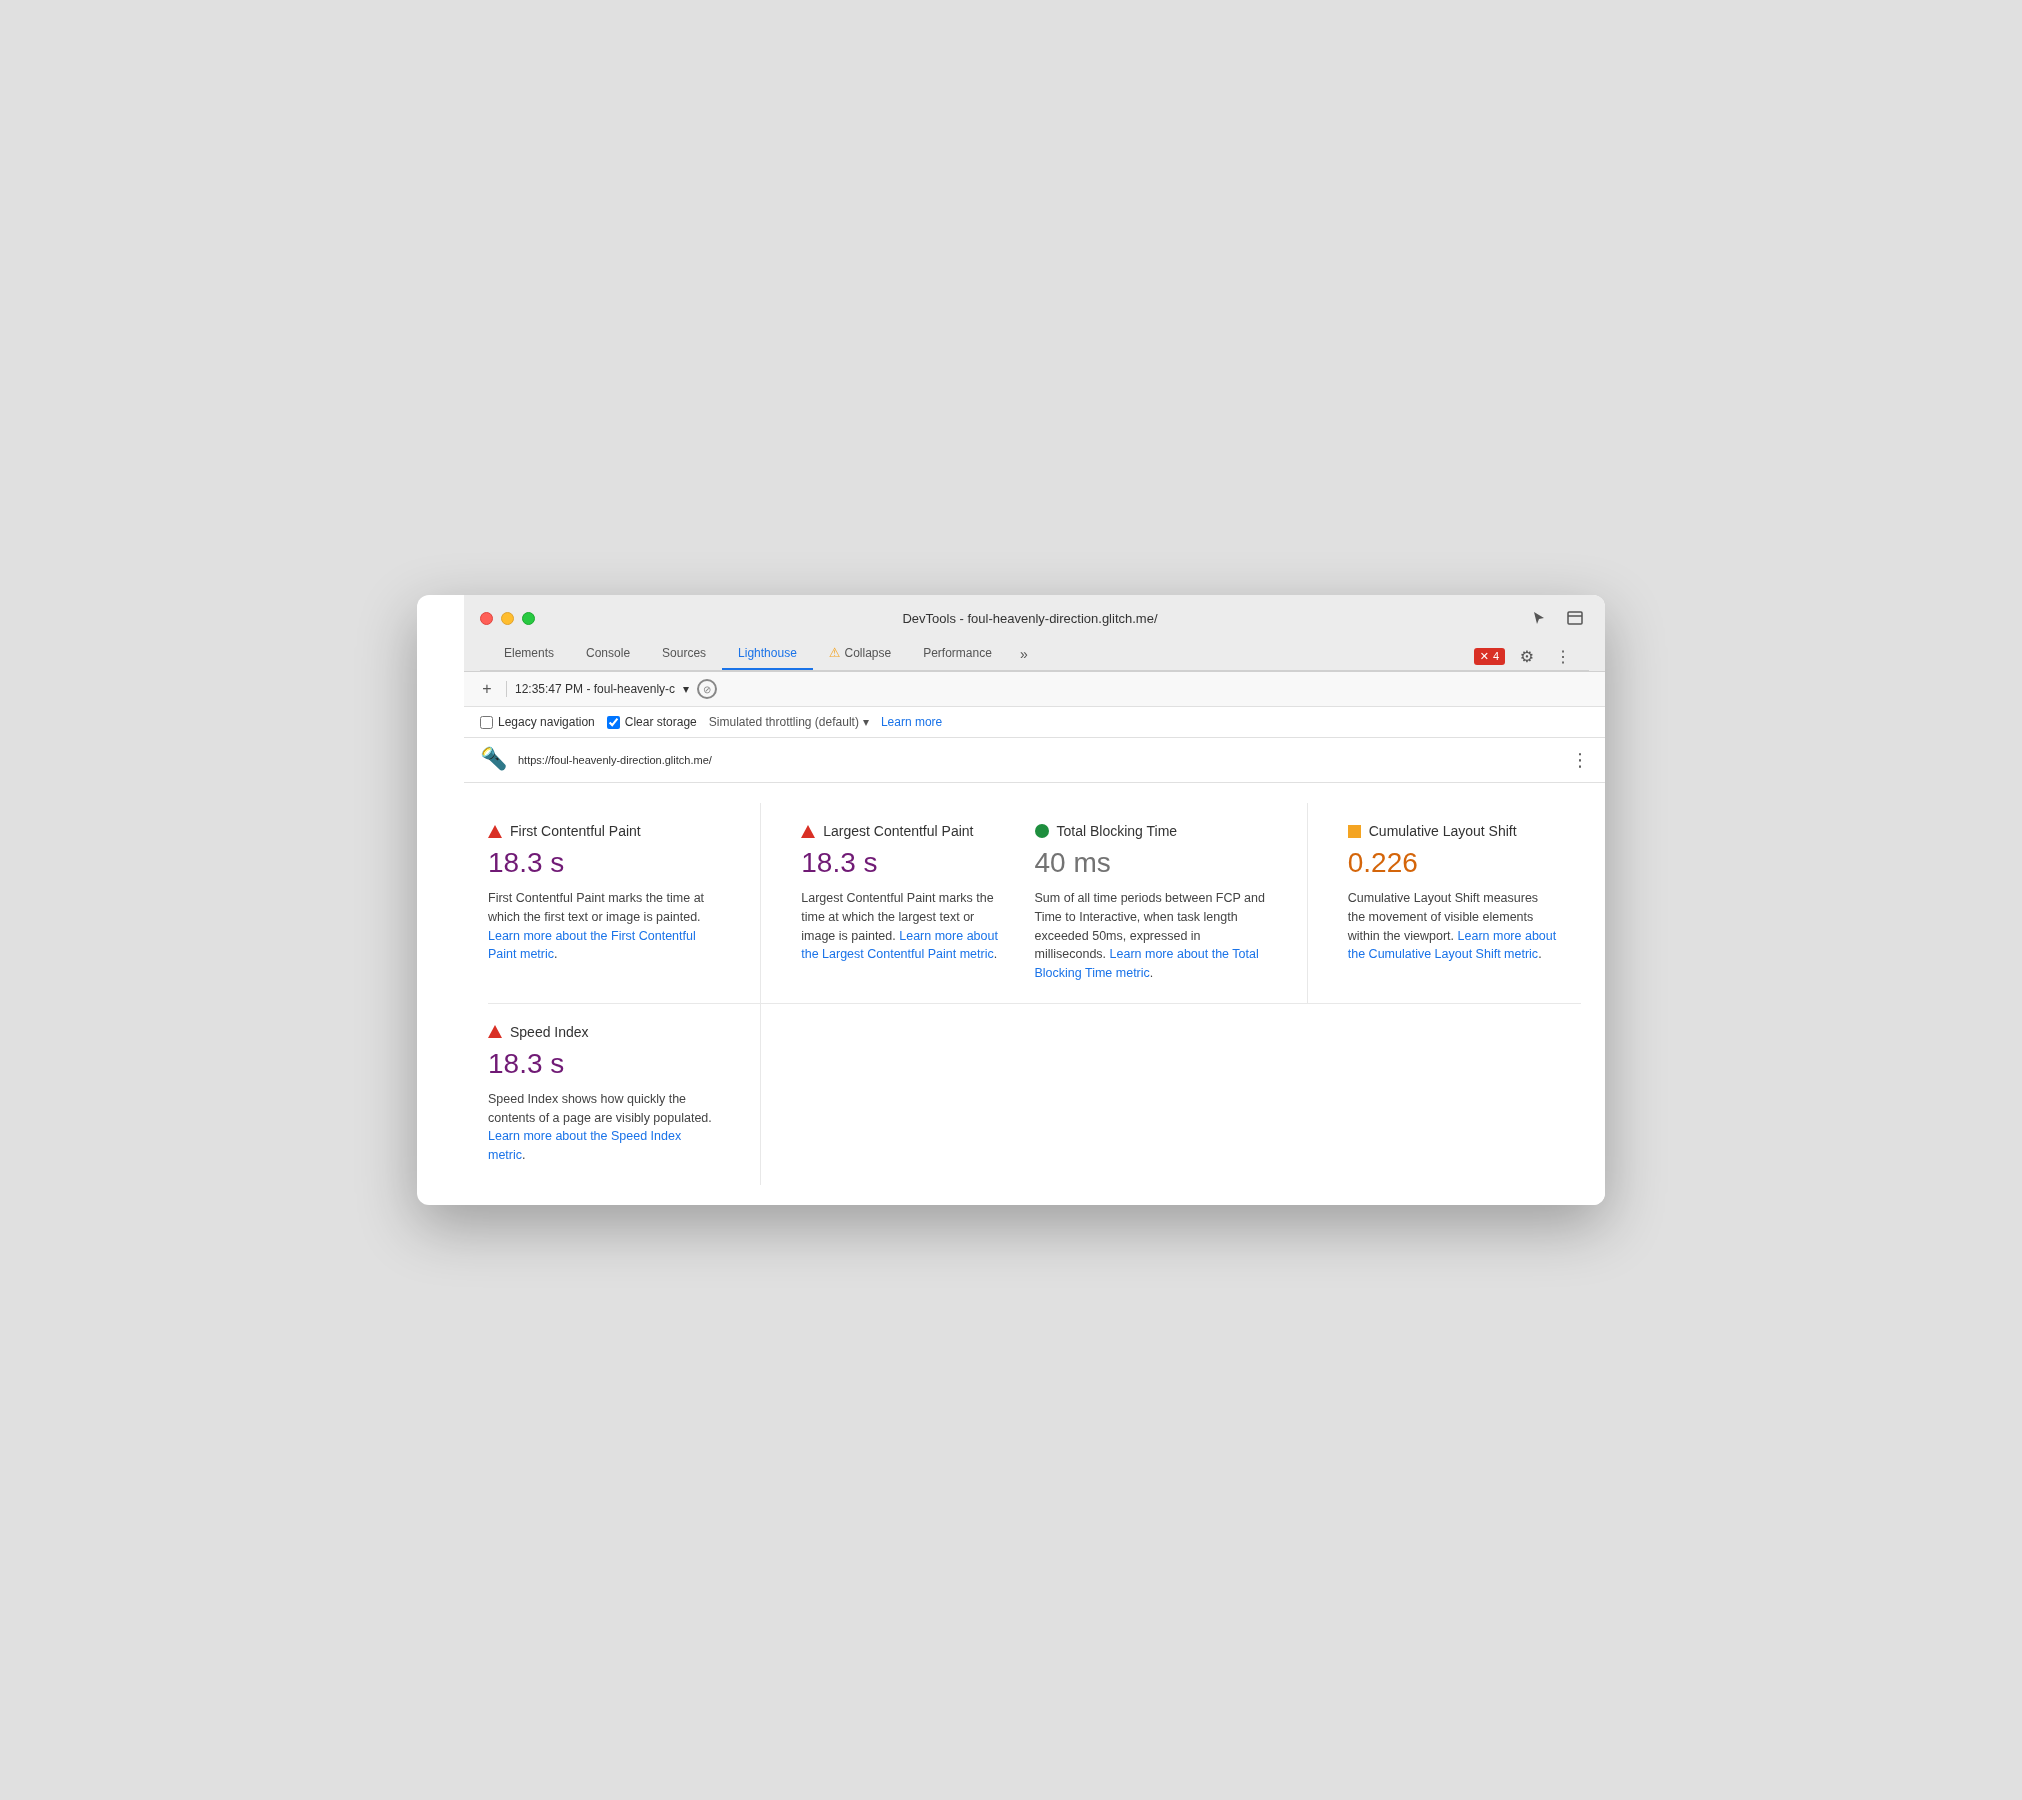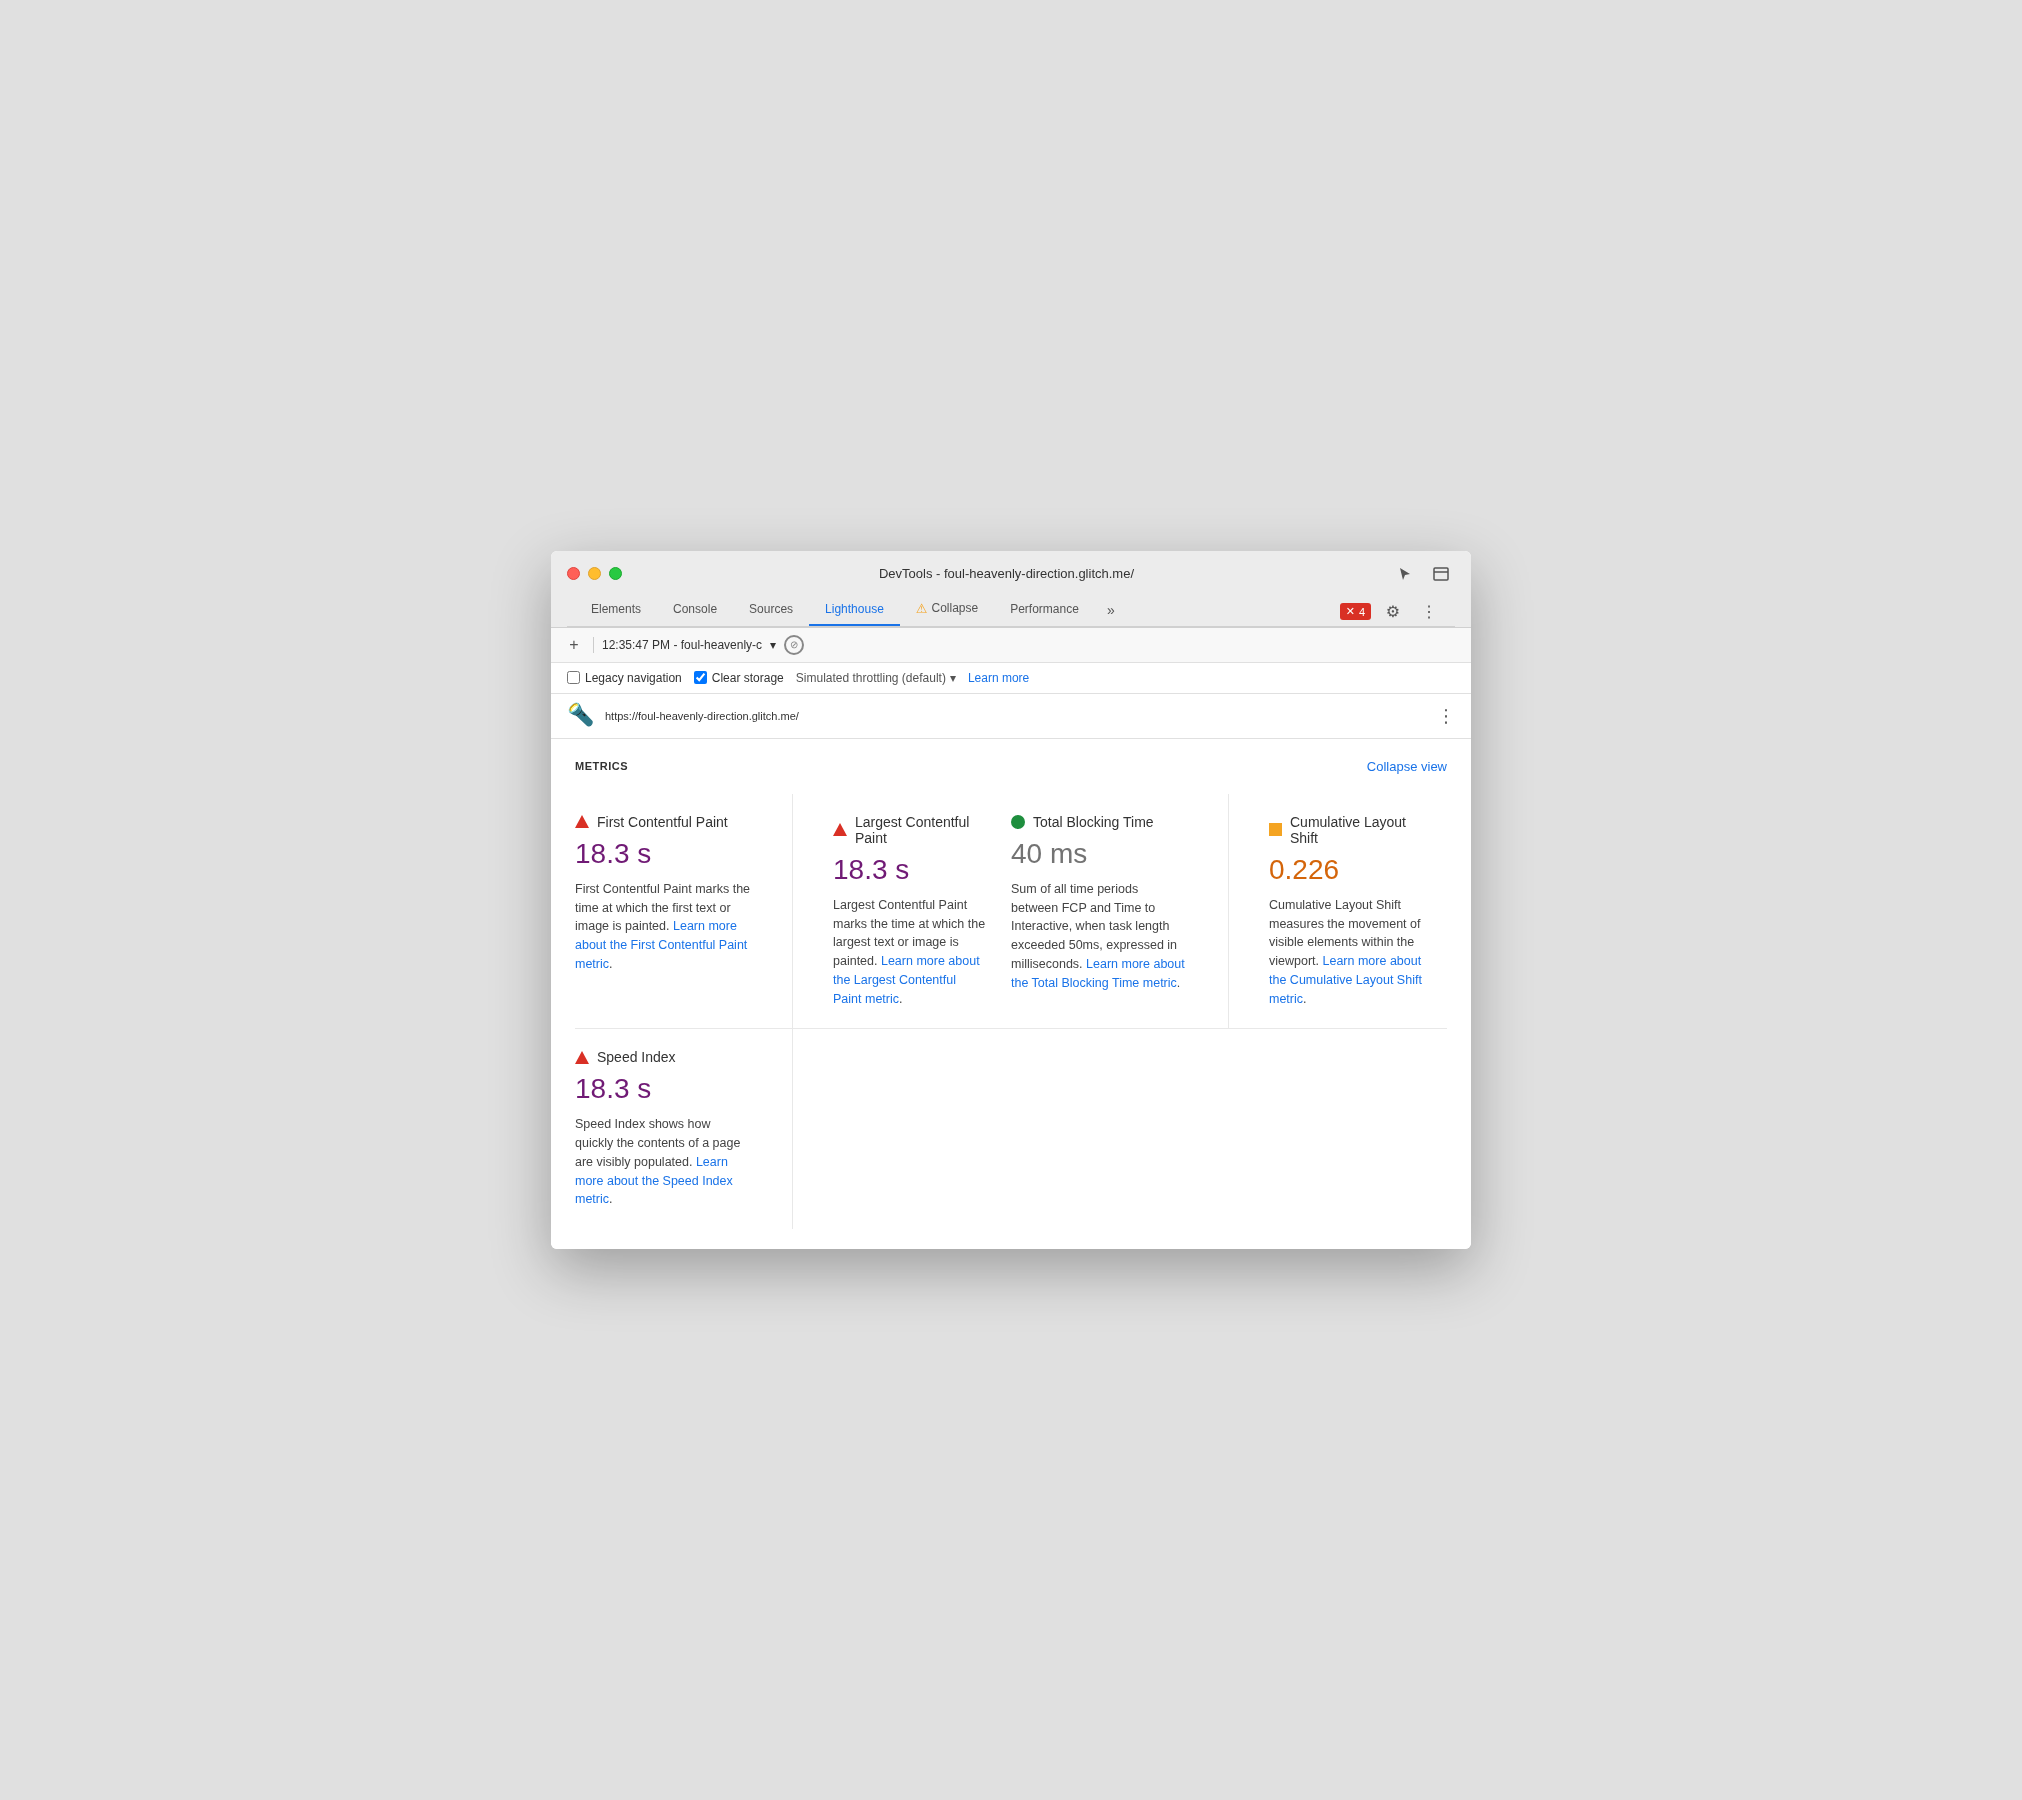--- a/index.html
+++ b/index.html
@@ -7,25 +7,26 @@
     body {
       background: #e0e0e0;
       display: flex;
       justify-content: center;
       align-items: center;
       min-height: 100vh;
       font-family: -apple-system, BlinkMacSystemFont, 'Segoe UI', sans-serif;
     }
 
     .window {
-      width: 920px;
+      width: 1188px;
       background: #ffffff;
-      border-radius: 6px;
+      border-radius: 12px;
       box-shadow: 0 20px 60px rgba(0,0,0,0.3);
       overflow: hidden;
+      padding-left: 47px;
     }
 
     
     .title-bar {
       background: #ececec;
       border-bottom: 1px solid #d0d0d0;
       padding: 12px 16px 0 16px;
       user-select: none;
     }
 
@@ -465,24 +466,20 @@
     <a class="learn-more-link" href="#">Learn more</a>
   </div>
 
   <div class="url-bar">
     <div class="lighthouse-icon">🔦</div>
     <span class="url-text">https://foul-heavenly-direction.glitch.me/</span>
     <div class="url-more">⋮</div>
   </div>
 
   <div class="main-content">
-    <div class="metrics-header">
-      <span class="metrics-title">METRICS</span>
-      <a class="collapse-btn" href="#">Collapse view</a>
-    </div>
 
     <div class="metrics-grid">
 
       <div class="metric-cell">
         <div class="metric-header">
           <div class="metric-indicator red-triangle"></div>
           <span class="metric-name">First Contentful Paint</span>
         </div>
         <div class="metric-value red">18.3 s</div>
         <p class="metric-description">

